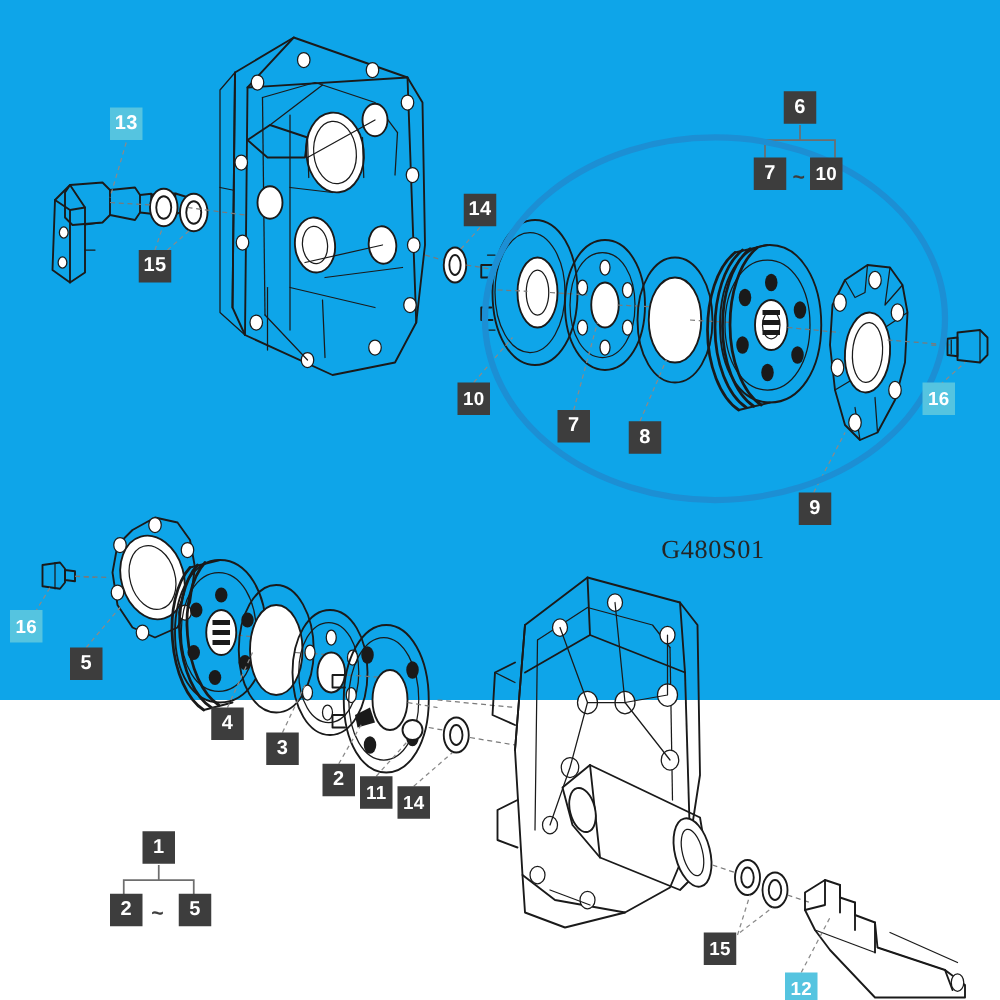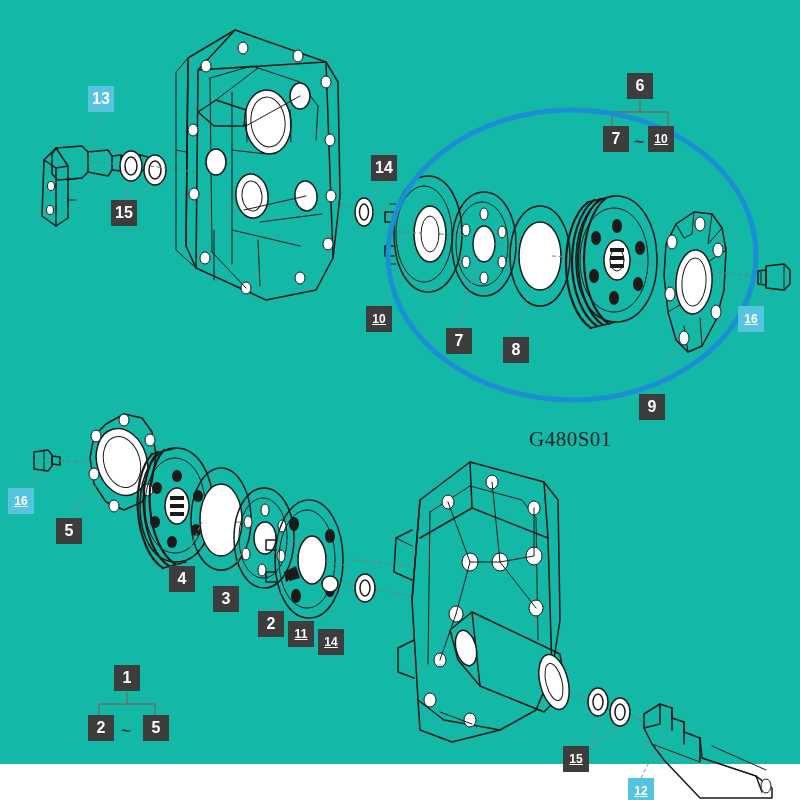--- a/index.html
+++ b/index.html
@@ -2,40 +2,40 @@
 <html><head>
 <meta charset="utf-8">
 <title>Parts Diagram</title>
 <style>
   html,body{margin:0;padding:0;background:#ffffff;}
   body{
     width:800px;height:800px;
     font-family:"Liberation Sans", sans-serif;
     overflow:hidden;position:relative;
   }
-  #stage{position:absolute;left:0;top:0;width:800px;height:764px;background:#14b8a6;}
+  #stage{position:absolute;left:0;top:0;width:800px;height:560px;background:#0ea5e9;}
   #art{position:absolute;left:0;top:0;width:800px;height:800px;}
 
   
   .tag{
     position:absolute;
     box-sizing:border-box;
     display:flex;align-items:center;justify-content:center;
     color:#ffffff;
     font-family:"Liberation Sans", sans-serif;
     font-weight:700;
     font-size:16px;
     line-height:1;
     letter-spacing:0.2px;
     background:#3d3d3d;
     width:26px;height:26px;
     user-select:none;
   }
   .tag.hl{background:#55c4e0;color:#ffffff;}
-  .tag.sm{font-size:12px;text-decoration:underline;}
+  .tag.sm{font-size:15px;}
 
   .caption{
     position:absolute;
     color:#252525;
     font-family:Liberation Serif, serif;
     font-size:21px;
     letter-spacing:0.5px;
     white-space:nowrap;
   }
   .tilde{

